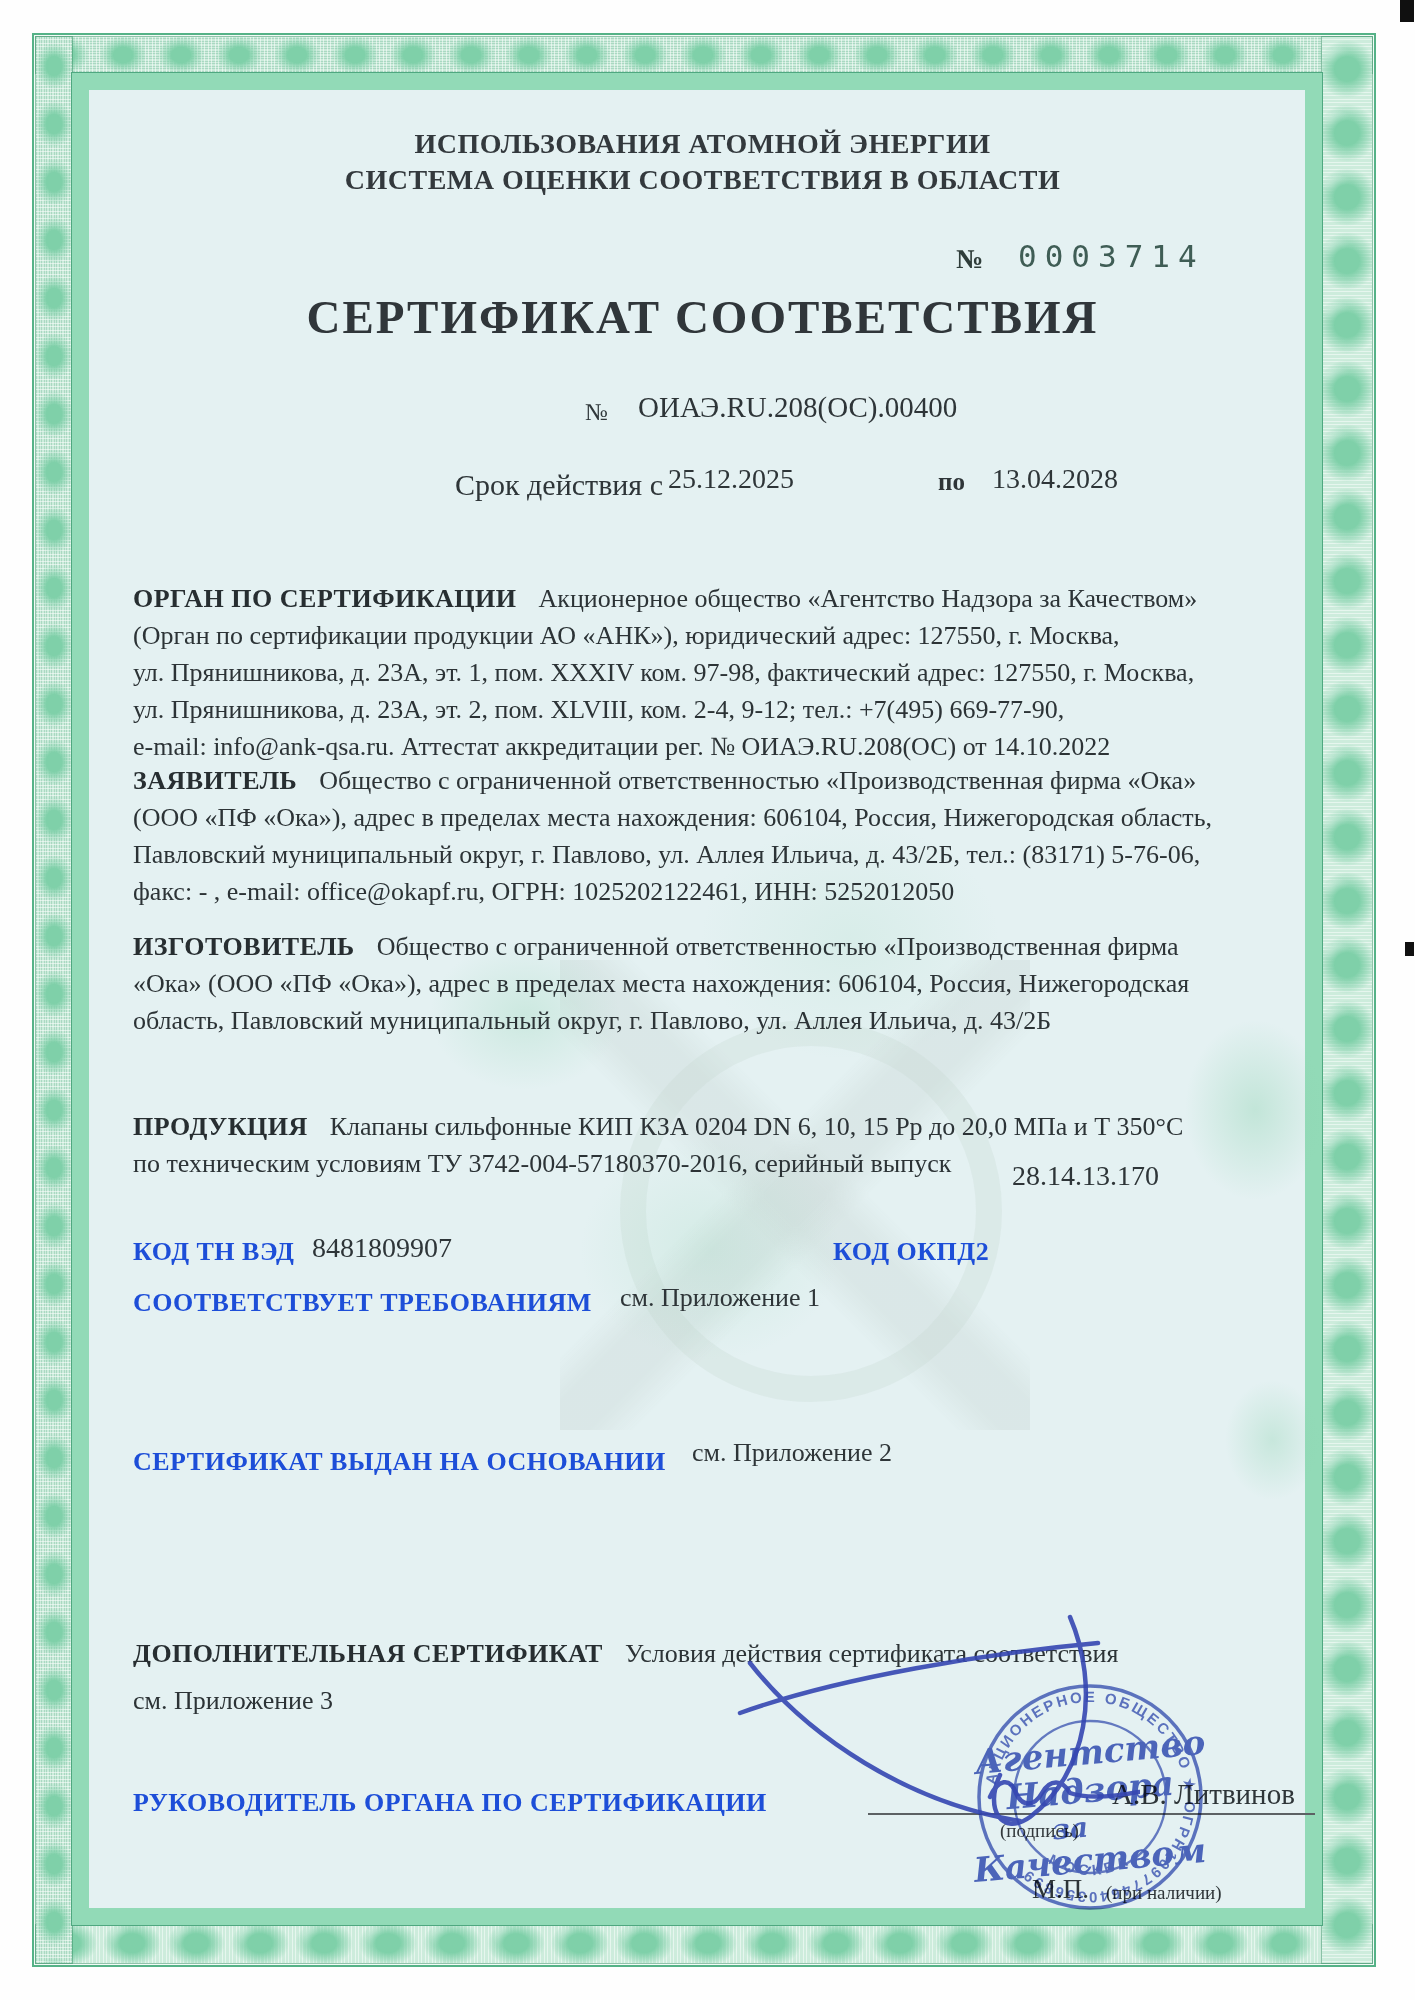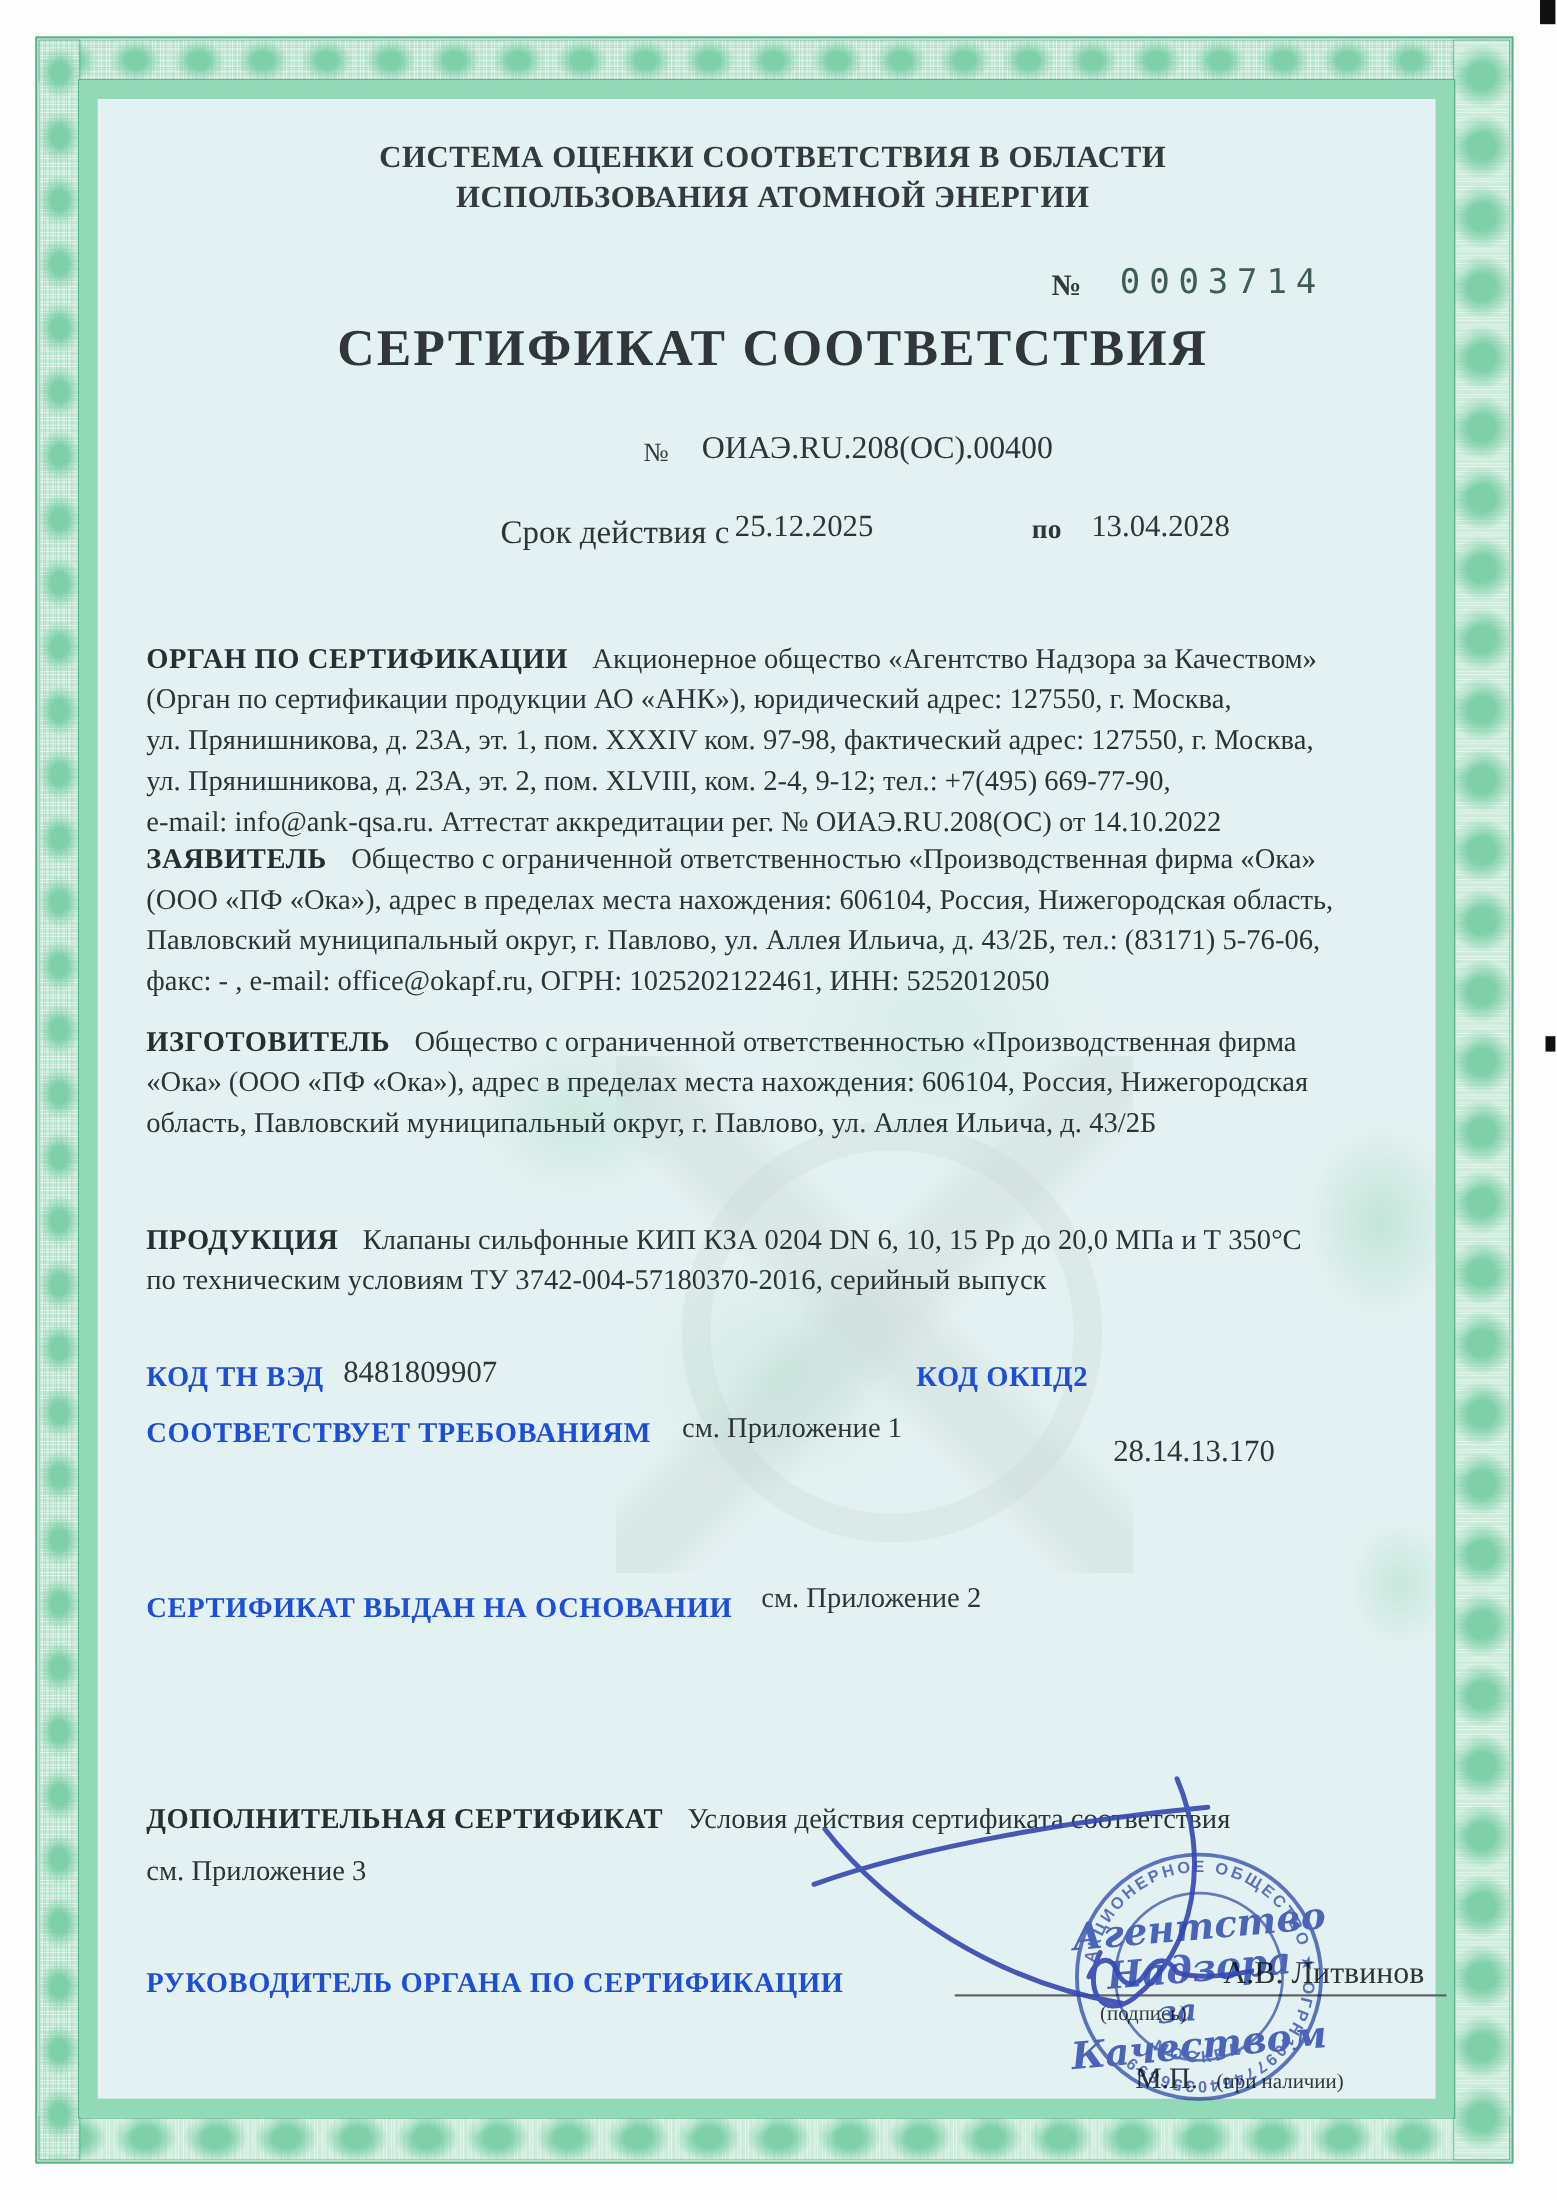--- a/index.html
+++ b/index.html
@@ -62,21 +62,21 @@
   .sec b{letter-spacing:.5px;margin-right:22px;color:#272e31;}
   .pretext{white-space:pre-line;}
   .sec-organ{top:554px;}
   .sec-zayav{top:736px;}
   .sec-izgot{top:902px;}
   .sec-prod{top:1082px;}
   .lbl{font-weight:bold;font-size:26px;letter-spacing:.5px;color:#1d4ed8;}
   .tnved-l{left:133px;top:1237px;}
   .tnved-v{left:312px;top:1232px;font-size:28px;}
   .okpd-l{left:833px;top:1237px;}
-  .okpd-v{left:1012px;top:1304px;font-size:28px;}
+  .okpd-v{left:1012px;top:1160px;font-size:28px;}
   .conf-l{left:133px;top:1288px;}
   .conf-v{left:620px;top:1283px;font-size:26px;}
   .basis-l{left:133px;top:1447px;}
   .basis-v{left:692px;top:1438px;font-size:26px;}
   .extra{top:1604px;line-height:47px;}
   .head-l{left:133px;top:1788px;}
   .sig-line{left:868px;top:1813px;width:447px;border-top:2px solid #5c6164;height:0;}
   .sig-cap{left:1000px;top:1820px;font-size:19px;color:#33393c;}
   .signer{left:1112px;top:1778px;font-size:29px;}
   .mp{left:1032px;top:1874px;font-size:27px;}
@@ -112,22 +112,22 @@
 
   <div class="wm-x"></div>
   <div class="wm-ring"></div>
   <div class="blob" style="left:430px;top:940px;width:190px;height:150px;opacity:.5"></div>
   <div class="blob" style="left:1185px;top:1020px;width:140px;height:180px;opacity:.7"></div>
   <div class="blob" style="left:1225px;top:1380px;width:95px;height:120px;opacity:.6"></div>
   <div class="blob" style="left:580px;top:1140px;width:260px;height:220px;opacity:.35"></div>
   <div class="blob" style="left:700px;top:820px;width:300px;height:240px;opacity:.25"></div>
 
   <div class="abs hdr">
+    <div>ИСПОЛЬЗОВАНИЯ АТОМНОЙ ЭНЕРГИИ</div>
     <div>СИСТЕМА ОЦЕНКИ СООТВЕТСТВИЯ В ОБЛАСТИ</div>
-    <div>ИСПОЛЬЗОВАНИЯ АТОМНОЙ ЭНЕРГИИ</div>
   </div>
 
   <div class="abs formno-sign">№</div>
   <div class="abs formno-num">0003714</div>
 
   <div class="abs title">СЕРТИФИКАТ СООТВЕТСТВИЯ</div>
 
   <div class="abs certno-sign">№</div>
   <div class="abs certno-val">ОИАЭ.RU.208(ОС).00400</div>
 

